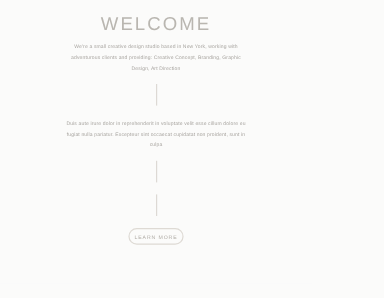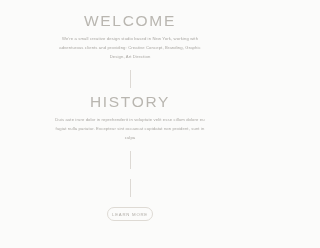--- a/index.html
+++ b/index.html
@@ -78,21 +78,20 @@
 <div class="page">
 
   <div class="section" style="margin-top:12px;">
     <div class="heading">WELCOME</div>
     <div class="paragraph" style="margin-top:5px;">We're a small creative design studio based in New York, working with adventurous clients and providing: Creative Concept, Branding, Graphic Design, Art Direction</div>
   </div>
 
   <div class="divider" style="height:18px; margin-top:9px;"></div>
 
   <div class="section" style="margin-top:5px;">
-    <div class="heading">HISTORY</div>
     <div class="paragraph" style="margin-top:5px;">Duis aute irure dolor in reprehenderit in voluptate velit esse cillum dolore eu fugiat nulla pariatur. Excepteur sint occaecat cupidatat non proident, sunt in culpa</div>
   </div>
 
   <div class="divider" style="height:18px; margin-top:9px;"></div>
 
 
   <div class="divider" style="height:18px; margin-top:10px;"></div>
 
   <div class="btn-row" style="margin-top:10px;">
     <button class="learn-more">LEARN MORE</button>

